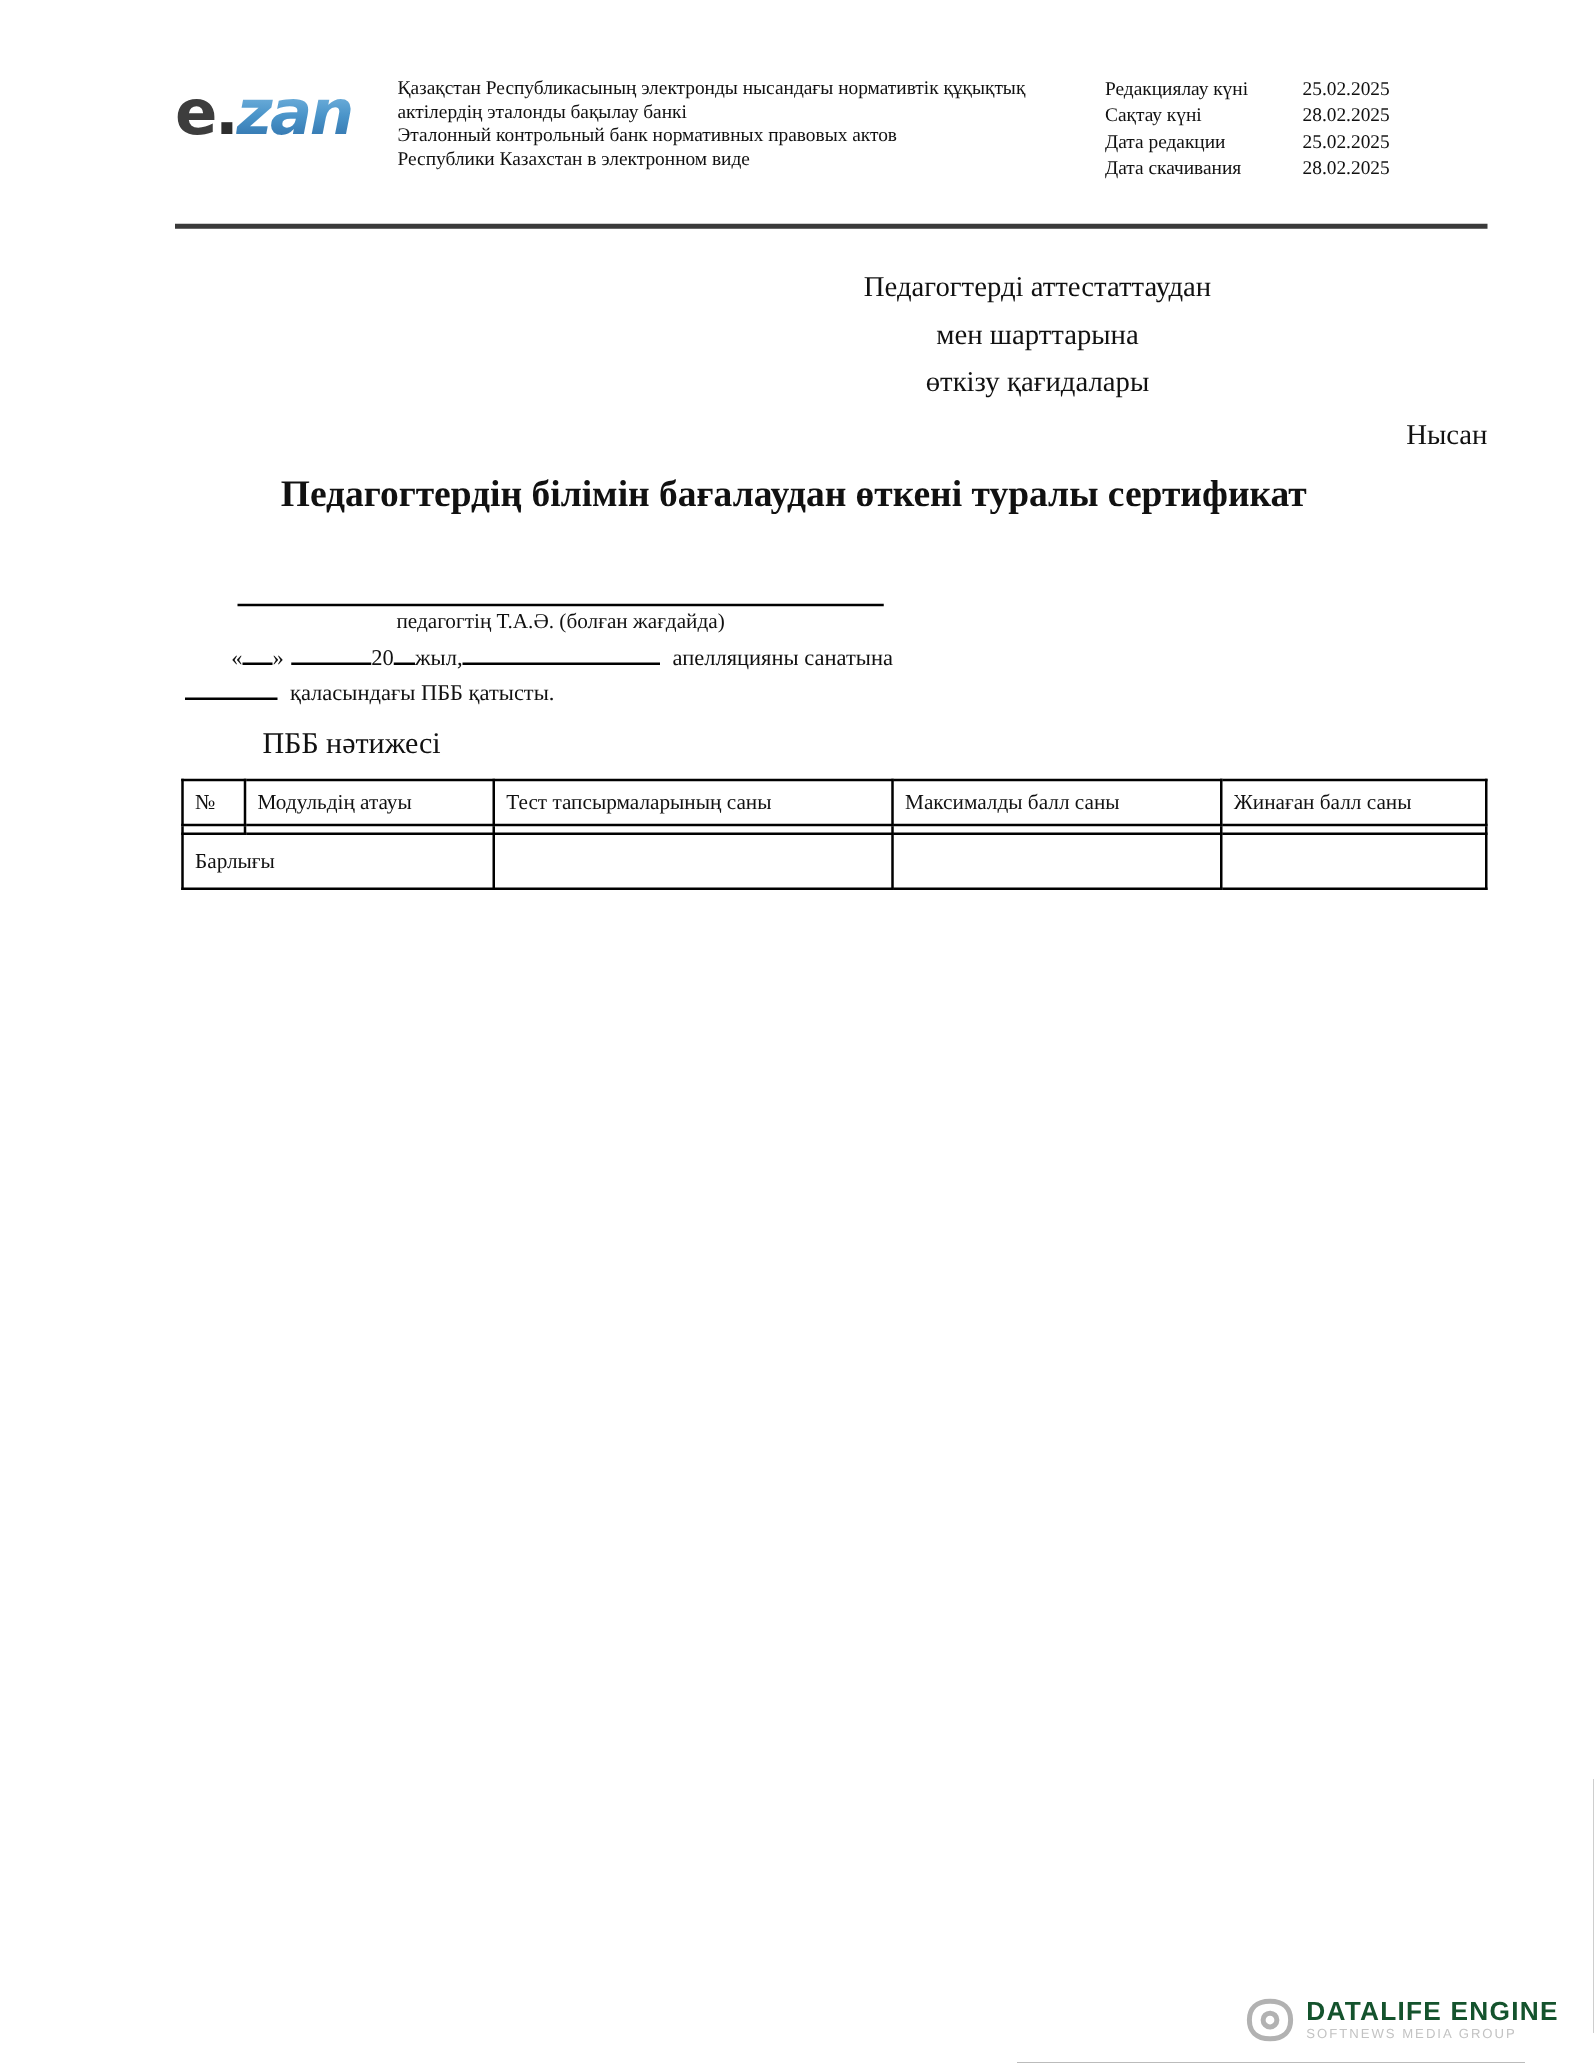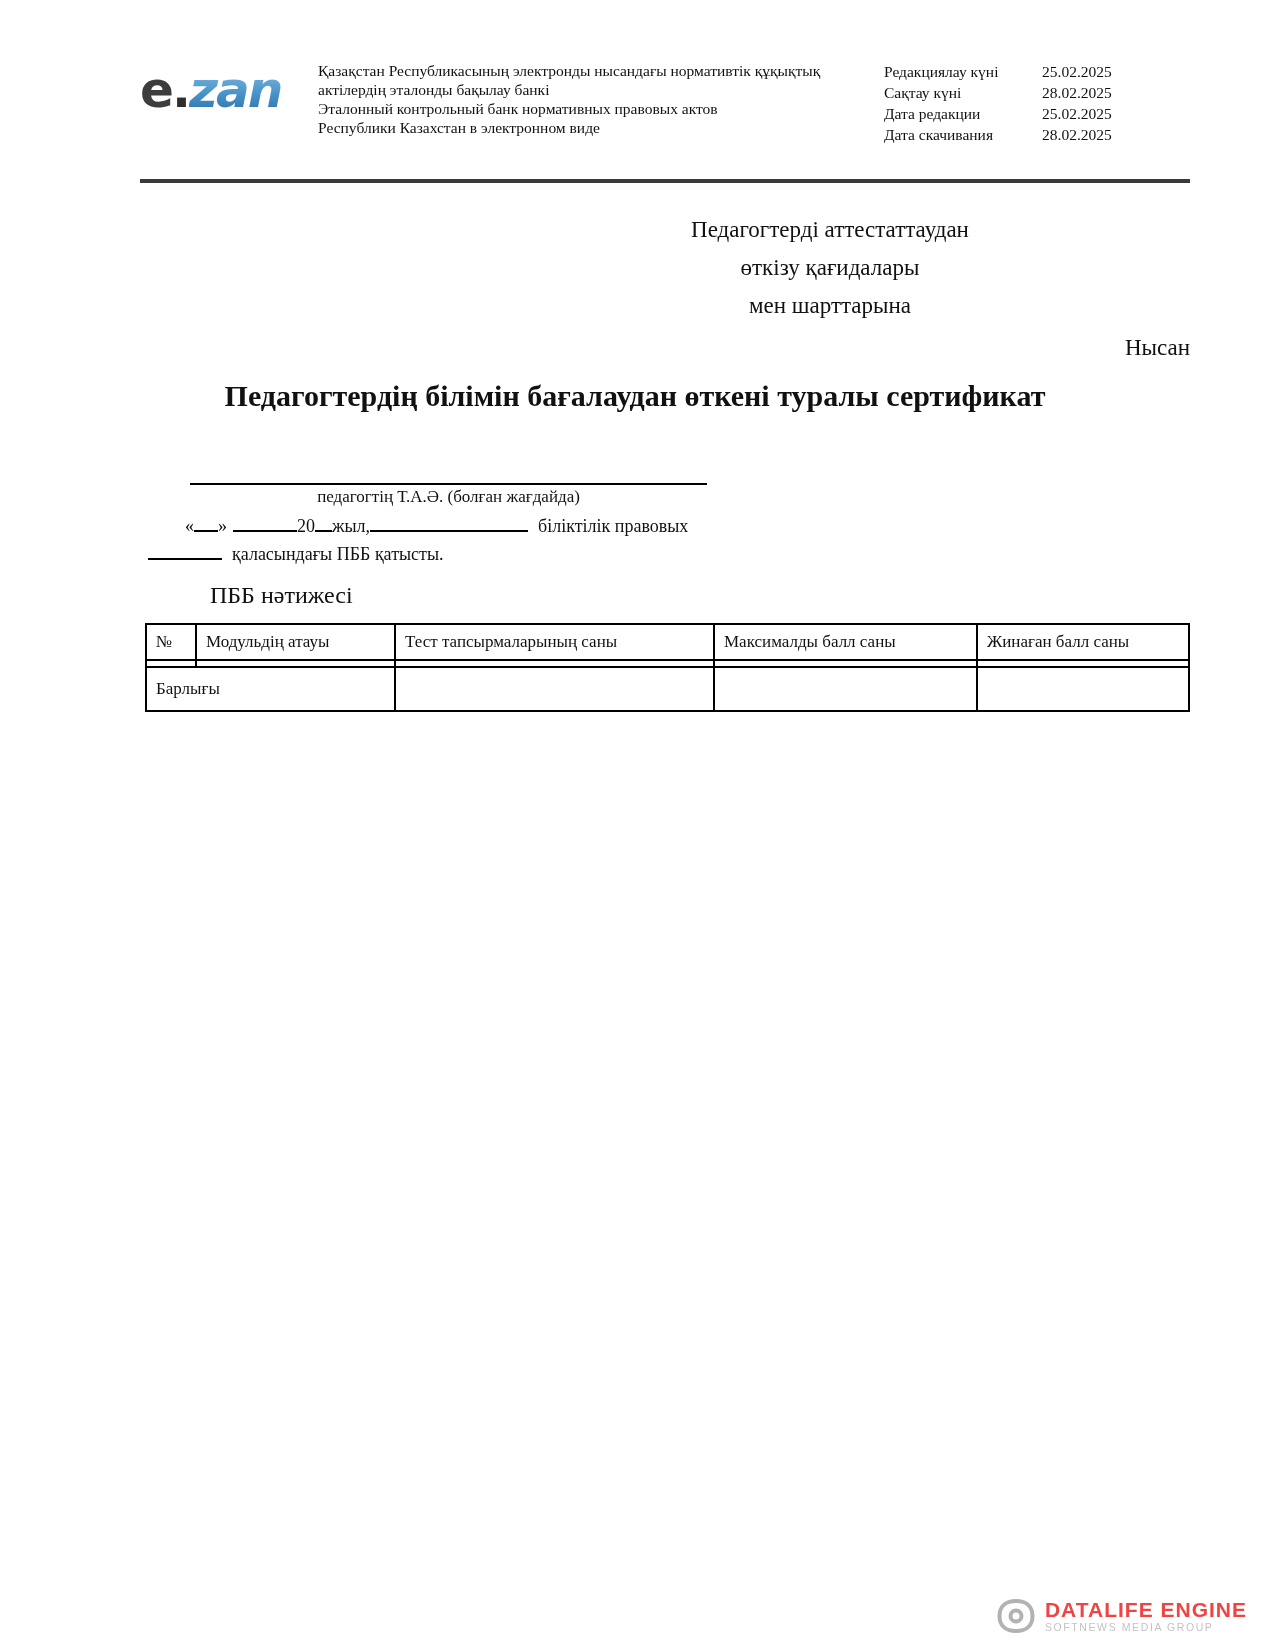--- a/index.html
+++ b/index.html
@@ -93,21 +93,21 @@
   }
 
   
   .footer-brand{
     position:absolute;right:28px;bottom:16px;
     display:flex;align-items:center;
     color:#b2b2b2;font-family:"Liberation Sans",sans-serif;
   }
   .eye-wrap{width:40px;height:36px;margin-right:9px;flex:0 0 40px;}
   .brand-text{display:flex;flex-direction:column;}
-  .brand-name{font-size:21px;font-weight:bold;letter-spacing:1px;line-height:22px;color:#ef4444;}
+  .brand-name{font-size:21px;font-weight:bold;letter-spacing:1px;line-height:22px;color:#14532d;}
   .brand-sub{font-size:10.5px;letter-spacing:1.6px;line-height:13px;color:#c3c3c3;}
 </style>
 </head>
 <body>
 
 <div class="page">
   <div class="content">
 
     <div class="header">
       <div class="logo-box">
@@ -136,33 +136,33 @@
           <span class="date-label">Дата скачивания</span>
           <span class="date-value">28.02.2025</span>
         </div>
       </div>
     </div>
 
     <div class="rule"></div>
 
     <div class="appendix">
       <div>Педагогтерді аттестаттаудан</div>
+      <div>мен шарттарына</div>
       <div>өткізу қағидалары</div>
-      <div>мен шарттарына</div>
     </div>
 
     <div class="form-mark">Нысан</div>
 
     <div class="doc-title">Педагогтердің білімін бағалаудан өткені туралы сертификат</div>
 
     <div class="form-area">
       <div class="name-line"></div>
       <div class="name-caption">педагогтің Т.А.Ә. (болған жағдайда)</div>
       <div class="date-line">
-        <span>«</span><span class="blank u24"></span><span>»</span><span class="sp6"></span><span class="blank u64"></span><span>20</span><span class="blank u17"></span><span>жыл,</span><span class="blank u158"></span><span class="sp10"></span><span>біліктілік правовых</span>
+        <span>«</span><span class="blank u24"></span><span>»</span><span class="sp6"></span><span class="blank u64"></span><span>20</span><span class="blank u17"></span><span>жыл,</span><span class="blank u158"></span><span class="sp10"></span><span>апелляцияны санатына</span>
       </div>
       <div class="city-line">
         <span class="blank u74"></span><span class="sp10"></span><span>қаласындағы ПББ қатысты.</span>
       </div>
     </div>
 
     <div class="pbb-heading">ПББ нәтижесі</div>
 
     <table class="results">
       <colgroup>

